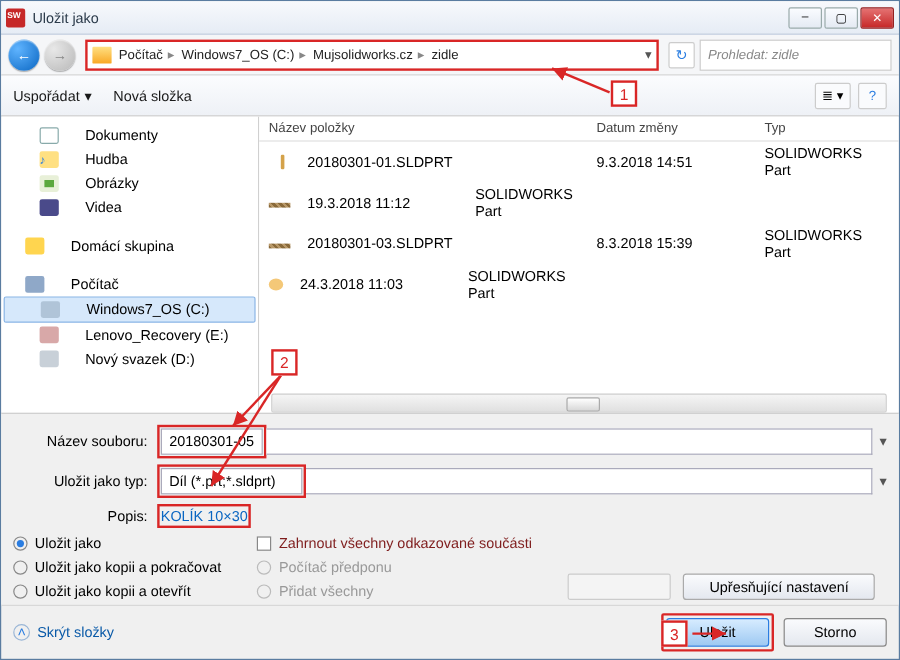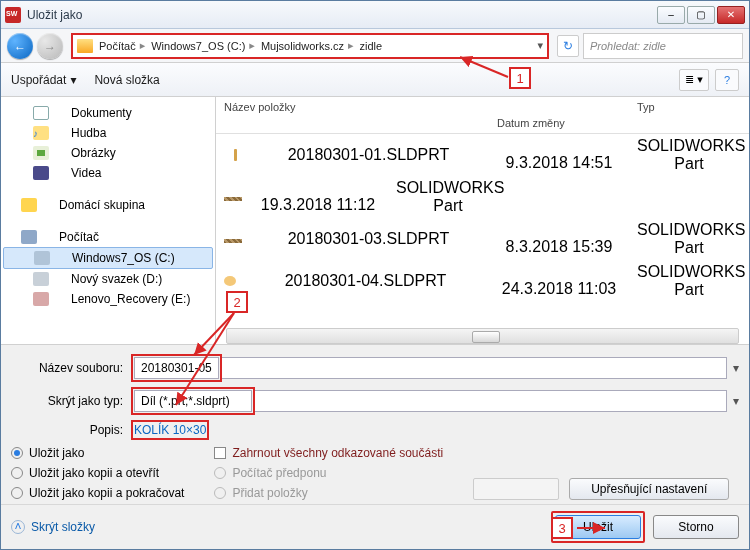--- a/index.html
+++ b/index.html
@@ -40,24 +40,24 @@
   .ni-home { background:#ffd54f; }
   .ni-pc { background:#8fa8c8; }
   .ni-drive { background:#b0c4d8; }
   .ni-drive2 { background:#c8d0d8; }
   .ni-drive3 { background:#d8a8a8; }
   .navspacer { height: 12px; }
   .filelist { flex:1; background:#fff; display:flex; flex-direction:column; }
   .fl-header { display:flex; font-size:11px; color:#444; border-bottom:1px solid #e0e0e0; padding: 4px 0; }
   .fl-col { padding: 0 8px; }
   .c-name { flex:1; }
-  .c-date { width: 140px; margin-top: 16px; }
+  .c-date { width: 140px; }
   .c-type { width: 120px; }
   .fl-rows { flex:1; }
-  .fl-row { display:flex; font-size:16px; padding:3px 0; align-items:center;text-align:center; }
+  .fl-row { display:flex; font-size:12px; padding:3px 0; align-items:center; }
   .fl-row .ficon { width:18px; height:12px; margin-left:8px; margin-right:6px; }
   .ficon.p1 { background:#d4a24a; border-radius:1px; width:3px; margin-left:18px; margin-right:11px;}
   .ficon.p2 { background: repeating-linear-gradient(45deg,#8a6a3a,#8a6a3a 2px,#b89868 2px,#b89868 4px); height:4px; margin-top:4px;}
   .ficon.p4 { background:#f4c878; border-radius:50%; width:12px; height:10px;}
   .fl-scroll { height:16px; border:1px solid #ccc; background:linear-gradient(#f5f5f5,#e0e0e0); margin:4px 10px 0 10px; position:relative; border-radius:2px;}
   .fl-scroll::after { content:""; position:absolute; left:48%; top:2px; width:26px; height:10px; background:linear-gradient(#fff,#d8d8d8); border:1px solid #aaa; border-radius:2px;}
   .bottom { border-top:1px solid #d0d0d0; background:#f0f0f0; padding: 4px 10px 4px 10px; font-size:12px; }
   .formrow { display:flex; align-items:center; margin: 5px 0; }
   .formrow .lbl { width:120px; text-align:right; padding-right:8px; }
   .input { flex:1; height:22px; border:1px solid #aab; background:#fff; padding:0 6px; display:flex; align-items:center; font-size:12px;}
@@ -165,26 +165,26 @@
       <div class="navspacer"></div>
       <div class="navitem" style="padding-left:18px;">
           <span class="ni-icon ni-pc"></span>
           <span>Počítač</span>
         </div>
       <div class="navitem selected">
           <span class="ni-icon ni-drive"></span>
           <span>Windows7_OS (C:)</span>
         </div>
       <div class="navitem">
+          <span class="ni-icon ni-drive3"></span>
+          <span>Lenovo_Recovery (E:)</span>
+        </div>
+      <div class="navitem">
           <span class="ni-icon ni-drive2"></span>
           <span>Nový svazek (D:)</span>
-        </div>
-      <div class="navitem">
-          <span class="ni-icon ni-drive3"></span>
-          <span>Lenovo_Recovery (E:)</span>
         </div>
     </div>
 
     <div class="filelist">
       <div class="fl-header">
         <div class="fl-col c-name">Název položky</div>
         <div class="fl-col c-date">Datum změny</div>
         <div class="fl-col c-type">Typ</div>
       </div>
       <div class="fl-rows">
@@ -200,78 +200,77 @@
             <span class="fl-col c-type">SOLIDWORKS Part</span>
           </div>
         <div class="fl-row">
             <span class="ficon p2"></span>
             <span class="fl-col c-name">20180301-03.SLDPRT</span>
             <span class="fl-col c-date">8.3.2018 15:39</span>
             <span class="fl-col c-type">SOLIDWORKS Part</span>
           </div>
         <div class="fl-row">
             <span class="ficon p4"></span>
-            <span class="fl-col c-name">20180301-04.SLDPRT</span>
             <span class="fl-col c-date">24.3.2018 11:03</span>
             <span class="fl-col c-type">SOLIDWORKS Part</span>
           </div>
       </div>
       <div class="fl-scroll"></div>
     </div>
   </div>
 
   <div class="bottom">
     <div class="formrow">
       <div class="lbl">Název souboru:</div>
       <span class="redbox-wrap">
           <span class="input small">20180301-05</span>
         </span>
       <span class="input" style="border-left:0;"></span>
       <span class="dd-caret">▾</span>
     </div>
     <div class="formrow">
-      <div class="lbl">Skrýt jako typ:</div>
+      <div class="lbl">Uložit jako typ:</div>
       <span class="redbox-wrap" style="flex:0 0 auto;">
           <span class="input" style="width:118px;flex:0 0 118px;">Díl (*.prt;*.sldprt)</span>
         </span>
       <span class="input" style="border-left:0;"></span>
       <span class="dd-caret">▾</span>
     </div>
     <div class="formrow">
       <div class="lbl">Popis:</div>
       <span class="redbox-wrap"><span class="popis-val" style="padding:2px 0;">KOLÍK 10×30</span></span>
     </div>
 
     <div class="opts">
       <div class="optcol">
         <label class="radio">
             <span class="r on"></span>
             <span>Uložit jako</span>
           </label>
         <label class="radio">
             <span class="r"></span>
-            <span>Uložit jako kopii a otevřít</span>
+            <span>Uložit jako kopii a pokračovat</span>
           </label>
         <label class="radio">
             <span class="r"></span>
-            <span>Uložit jako kopii a pokračovat</span>
+            <span>Uložit jako kopii a otevřít</span>
           </label>
       </div>
       <div class="optcol" style="padding-top:0;">
         <label class="check">
             <span class="c"></span>
             <span>Zahrnout všechny odkazované součásti</span>
           </label>
         <label class="radio dis">
             <span class="r"></span>
             <span>Počítač předponu</span>
           </label>
         <label class="radio dis">
             <span class="r"></span>
-            <span>Přidat položky</span>
+            <span>Přidat všechny</span>
           </label>
       </div>
       <div class="optcol" style="justify-content:flex-end; gap:8px;">
         <div style="display:flex; gap:10px;">
           <div class="ghostbtn"></div>
           <div class="settingsbtn">Upřesňující nastavení</div>
         </div>
       </div>
     </div>
   </div>

